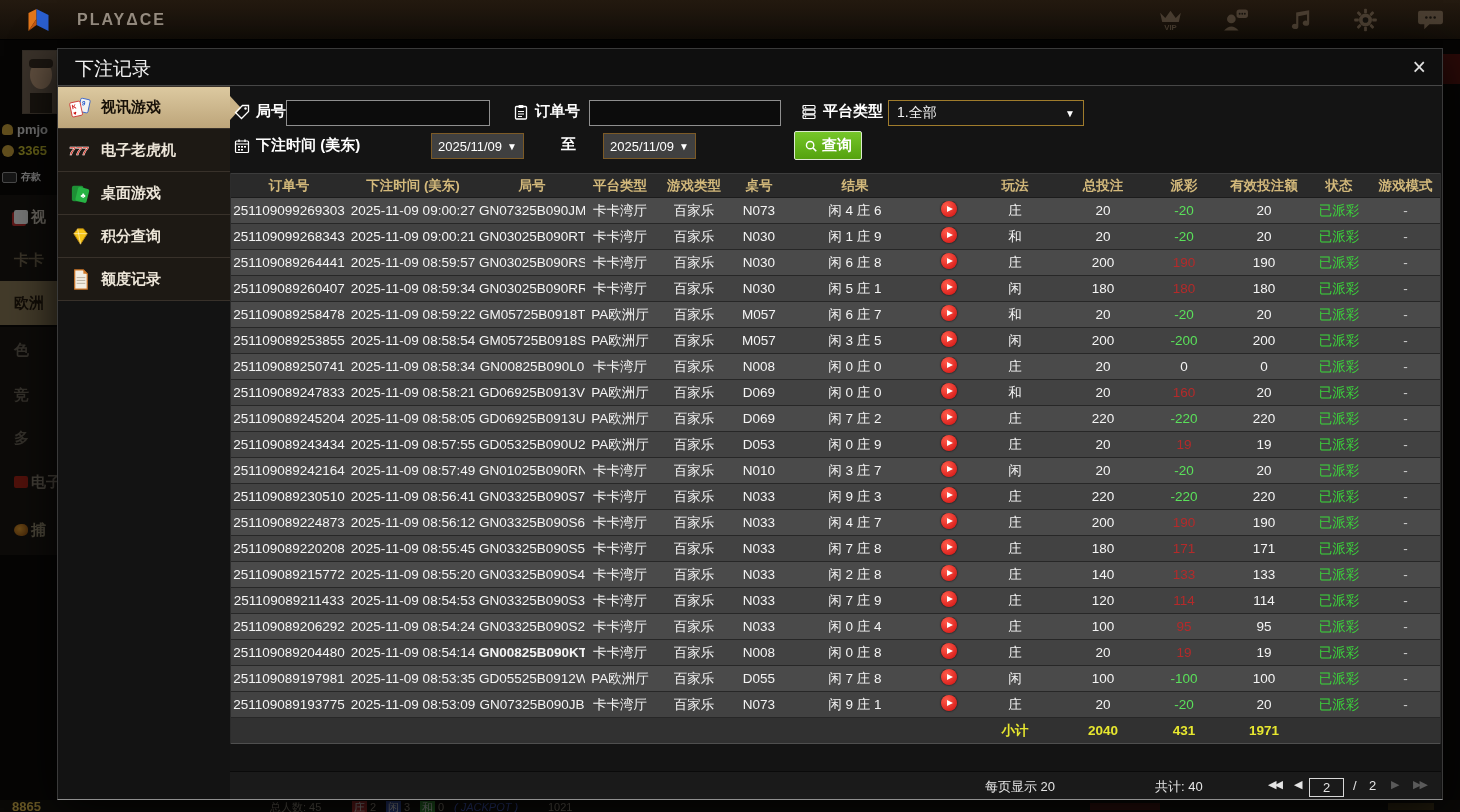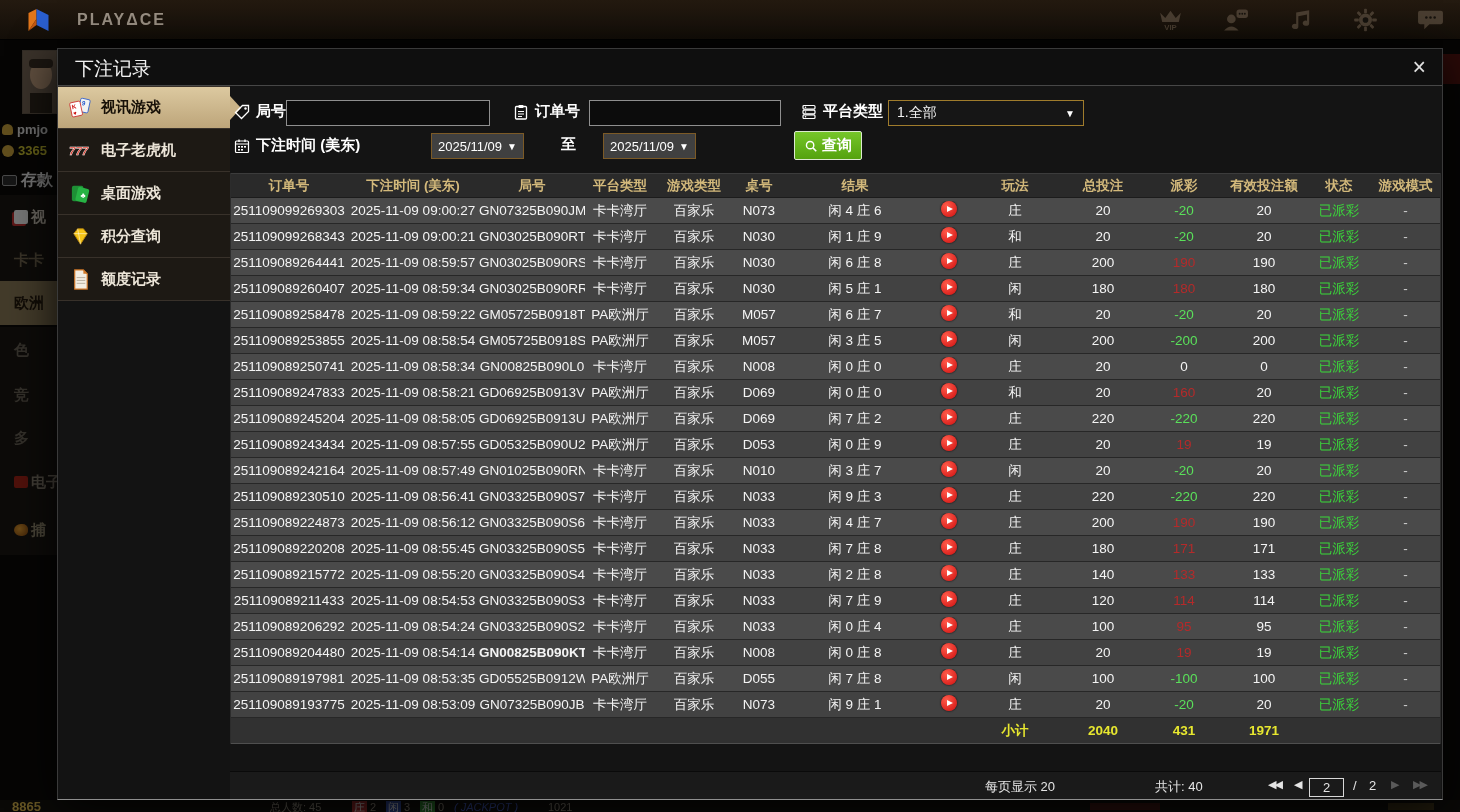--- a/index.html
+++ b/index.html
@@ -119,21 +119,21 @@
       </svg>
     </div>
     <div class="acct" style="left:2px;top:82px;color:#e4e4e4">
       <span class="mini-user"></span>
       <span>pmjo</span>
     </div>
     <div class="acct" style="left:2px;top:103px;color:#d2c832">
       <span class="mini-money"></span>
       <span>3365</span>
     </div>
-    <div class="acct" style="left:2px;top:130px;color:#f0f0f0;font-size:16px">
+    <div class="acct" style="left:2px;top:130px;color:#f0f0f0;font-size:10px">
       <span class="mini-dep"></span>
       <span>存款</span>
     </div>
     <div id="bg-left-menu">
         <div class="menu-row" style="top: 155px; height: 44px; color: rgb(214, 206, 192);">
           <span class="mini-icon mini-cards"></span>
           <span>视</span>
         </div>
         <div class="menu-row" style="top: 199px; height: 42px; color: rgb(117, 106, 82);">
           <span>卡卡</span>

